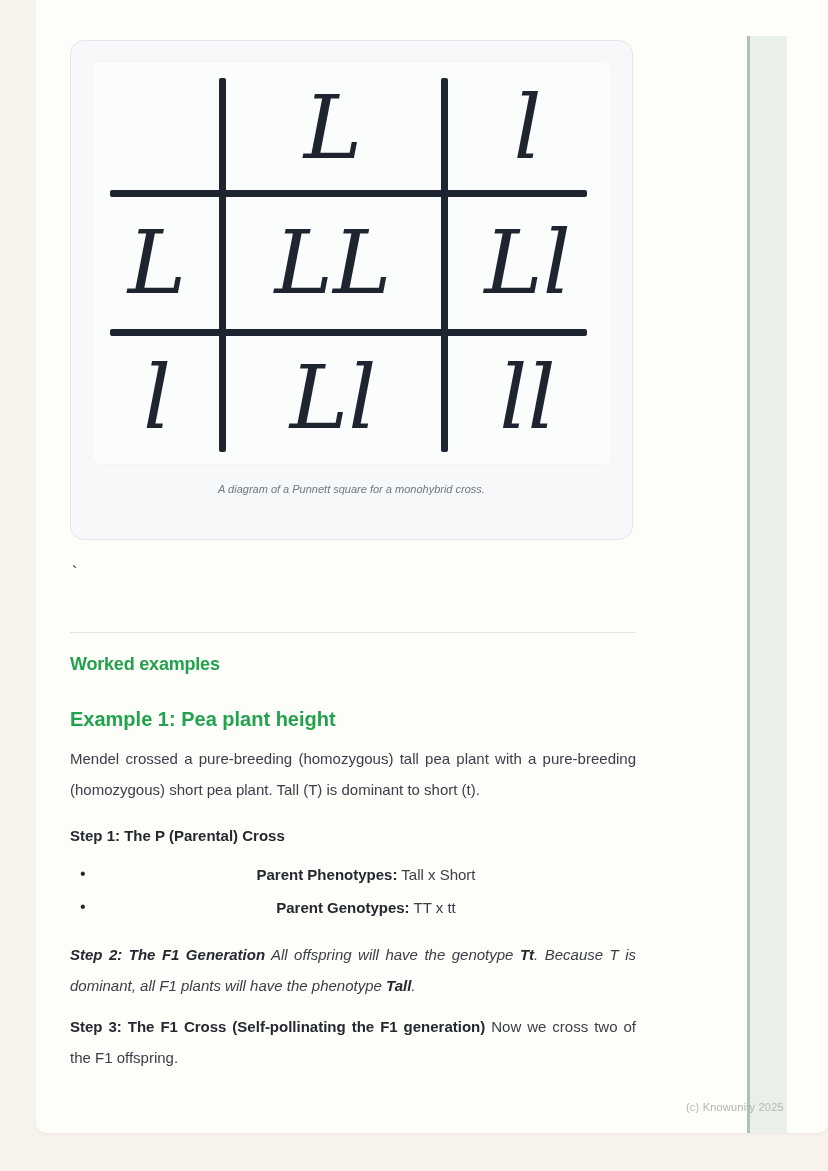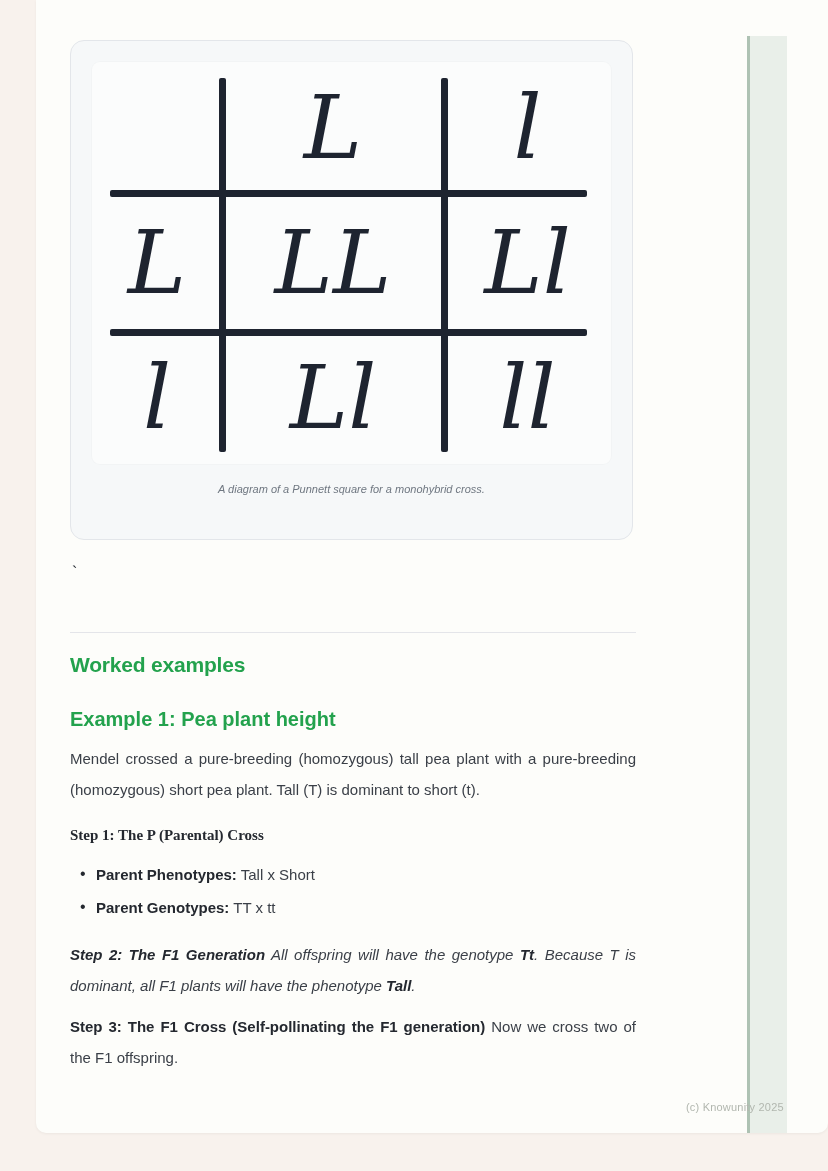--- a/index.html
+++ b/index.html
@@ -55,37 +55,37 @@
   .hl2 { left:18px; right:24px; top:267px; height:7px; }
   .figure-caption {
     margin-top:19px; text-align:center;
     font-size:11px; font-style:italic; color:#6F7781;
   }
   
   .stray { margin-top:24px; height:22px; padding-left:2px;
            font-size:16px; color:#2A2F36; }
   hr.divider { border:none; border-top:1px solid #E4E5E9; margin:46px 0 0 0; }
   h2.section-title {
-    margin-top:18px; font-size:21px; line-height:27px;
+    margin-top:18px; font-size:18px; line-height:27px;
     font-weight:bold; letter-spacing:-0.2px; color:#23A24D;
   }
   h3.example-title {
     margin-top:30px; font-size:20px; line-height:23px;
     font-weight:bold; color:#23A24D;
   }
   .para, .parent-list {
     font-size:15px; line-height:31px; color:#3A3F47;
   }
   .para b, .parent-list b, .para strong, .parent-list strong {
     color:#24282F; font-weight:bold;
   }
   .justified { text-align:justify; }
   .intro { margin-top:12px; }
-  .step1 { margin-top:15px;font-family:Liberation Serif, serif; }
-  ul.parent-list { margin-top:8px; list-style:none; padding-left:26px; }
+  .step1 { margin-top:15px; }
+  ul.parent-list { margin-top:8px; list-style:none; padding-left:26px;text-align:center; }
   ul.parent-list li { position:relative; margin-top:2px; }
   ul.parent-list li::before {
     content:"\2022";
     position:absolute; left:-16px; top:-1px;
     color:#24282F; font-size:16px;
   }
   .step2 { margin-top:16px;font-style:italic; }
   .step3 { margin-top:10px; }
   
   .scroll-strip {

